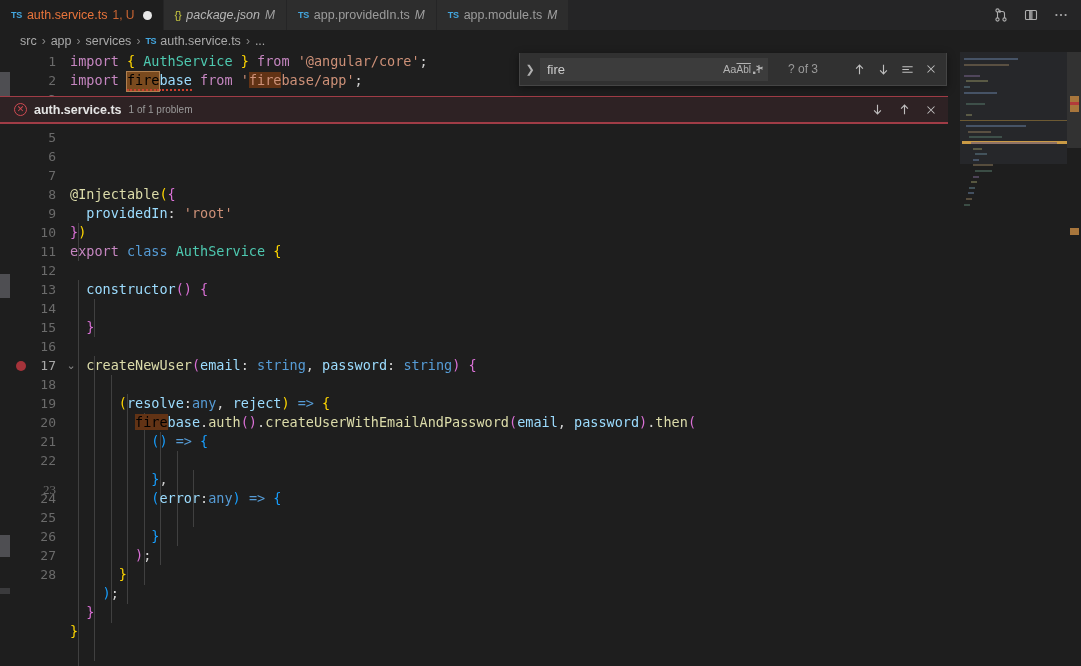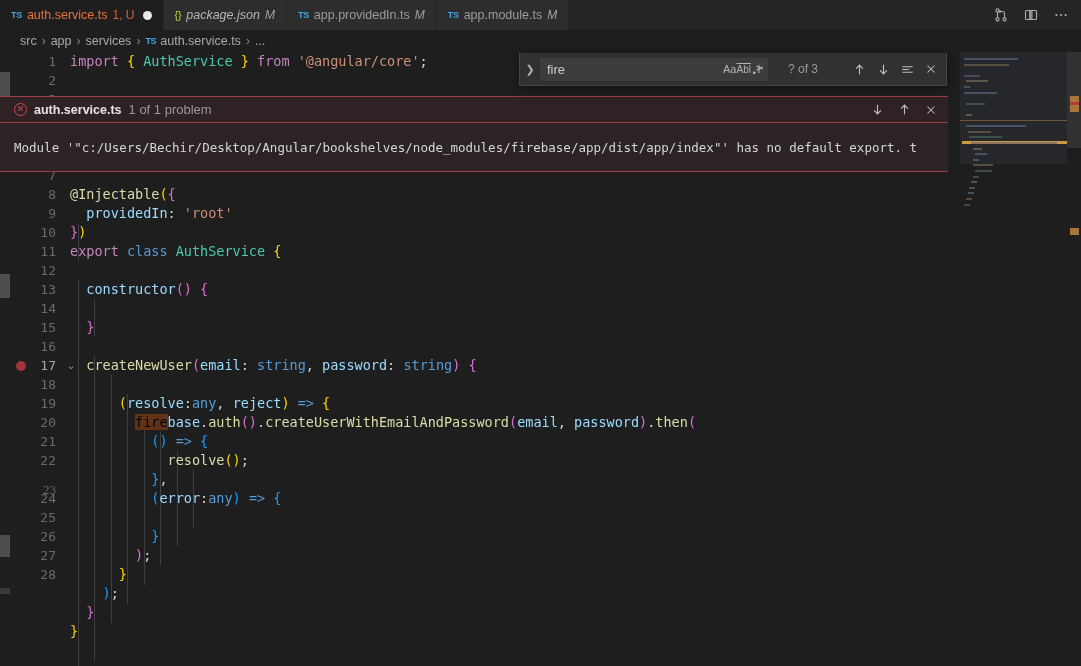--- a/index.html
+++ b/index.html
@@ -186,21 +186,21 @@
     height: 26px; background: #2e2224;
     display: flex; align-items: center; padding-left: 14px; gap: 7px;
     border-bottom: 1px solid #a03c46;
   }
   #marker-err-icon {
     width: 13px; height: 13px; border-radius: 50%;
     border: 1.4px solid #d04a52; color: #d04a52;
     font-size: 9px; line-height: 10px; text-align: center;
   }
   #marker-file { color: #e4e4e4; font-size: 12.5px; font-weight: bold; }
-  #marker-count { color: #9a9a9a; font-size: 13px; }
+  #marker-count { color: #9a9a9a; font-size: 10px; }
   #marker-actions {
     margin-left: auto; display: flex; align-items: center; gap: 12px;
     padding-right: 10px;
   }
   #marker-body {
     min-height: 48px; background: #2b2326;
     display: flex; align-items: center;
     padding: 0 14px;
     font-family: "DejaVu Sans Mono", monospace;
     font-size: 12.5px; color: #d6d6d6;
@@ -361,20 +361,21 @@
     <div class="ig" style="left:41px; top:323px; height:248px;"></div>
     <div class="ig" style="left:57px; top:342px; height:210px;"></div>
     <div class="ig" style="left:74px; top:361px; height:172px;"></div>
     <div class="ig" style="left:90px; top:380px; height:133px;"></div>
     <div class="ig" style="left:107px;top:399px; height:95px;"></div>
     <div class="ig" style="left:123px;top:418px; height:57px;"></div>
 
     
     <div class="cl" style="top:0px;"><span class="k">import</span> <span class="br1">{</span> <span class="t">AuthService</span> <span class="br1">}</span> <span class="k">from</span> <span class="s">'@angular/core'</span><span class="p">;</span></div>
     
+    <div class="cl" style="top:19px;"><span class="k">import</span> <span class="hlc squig">fire</span><span class="squig" style="color:#9cdcfe;">base</span> <span class="k">from</span> <span class="s">'</span><span class="s hl">fire</span><span class="s">base/app'</span><span class="p">;</span></div>
     
     <div class="cl" style="top:133px;"><span class="dec">@Injectable</span><span class="br1">(</span><span class="br2">{</span></div>
     
     <div class="cl" style="top:152px;">  <span class="v">providedIn</span><span class="p">:</span> <span class="s">'root'</span></div>
     
     <div class="cl" style="top:171px;"><span class="br2">}</span><span class="br1">)</span></div>
     
     <div class="cl" style="top:190px;"><span class="k">export</span> <span class="kb">class</span> <span class="t">AuthService</span> <span class="br1">{</span></div>
     
     <div class="cl" style="top:228px;">  <span class="v" style="color:#9cdcfe;">constructor</span><span class="br2">(</span><span class="br2">)</span> <span class="br2">{</span></div>
@@ -383,21 +384,20 @@
     
     <div class="cl" style="top:304px;">  <span class="f">createNewUser</span><span class="br2">(</span><span class="v">email</span><span class="p">:</span> <span class="kb">string</span><span class="p">,</span> <span class="v">password</span><span class="p">:</span> <span class="kb">string</span><span class="br2">)</span> <span class="br2">{</span></div>
     
     
     <div class="cl" style="top:342px;">      <span class="br1">(</span><span class="v">resolve</span><span class="p">:</span><span class="kb">any</span><span class="p">,</span> <span class="v">reject</span><span class="br1">)</span> <span class="arrow">=&gt;</span> <span class="br1">{</span></div>
     
     <div class="cl" style="top:361px;">        <span class="hl">fire</span><span class="v">base</span><span class="p">.</span><span class="f">auth</span><span class="br2">(</span><span class="br2">)</span><span class="p">.</span><span class="f">createUserWithEmailAndPassword</span><span class="br2">(</span><span class="v">email</span><span class="p">,</span> <span class="v">password</span><span class="br2">)</span><span class="p">.</span><span class="f">then</span><span class="br2">(</span></div>
     
     <div class="cl" style="top:380px;">          <span class="br3">(</span><span class="br3">)</span> <span class="arrow">=&gt;</span> <span class="br3">{</span></div>
     
-    <div class="cl" style="top:399px;">            <span class="f">resolve</span><span class="br1">(</span><span class="br1">)</span><span class="p">;</span></div>
     
     <div class="cl" style="top:418px;">          <span class="br3">}</span><span class="p">,</span></div>
     
     <div class="cl" style="top:437px;">          <span class="br3">(</span><span class="v">error</span><span class="p">:</span><span class="kb">any</span><span class="br3">)</span> <span class="arrow">=&gt;</span> <span class="br3">{</span></div>
     
     
     <div class="cl" style="top:475px;">          <span class="br3">}</span></div>
     
     <div class="cl" style="top:494px;">        <span class="br2">)</span><span class="p">;</span></div>
     
@@ -504,14 +504,13 @@
           <path d="M8 13V3.5M4.4 7 8 3.3 11.6 7"></path>
         </svg>
       </span>
       <span class="fa-btn">
         <svg width="14" height="14" viewBox="0 0 16 16" fill="none" stroke="#cfcfcf" stroke-width="1.2">
           <path d="M4 4l8 8M12 4l-8 8"></path>
         </svg>
       </span>
     </span>
   </div>
-  <div id="marker-body">Module '"c:/Users/Bechir/Desktop/Angular/bookshelves/node_modules/firebase/app/dist/app/index"' has no default export. t</div>
 </div>
 
 </body></html>

